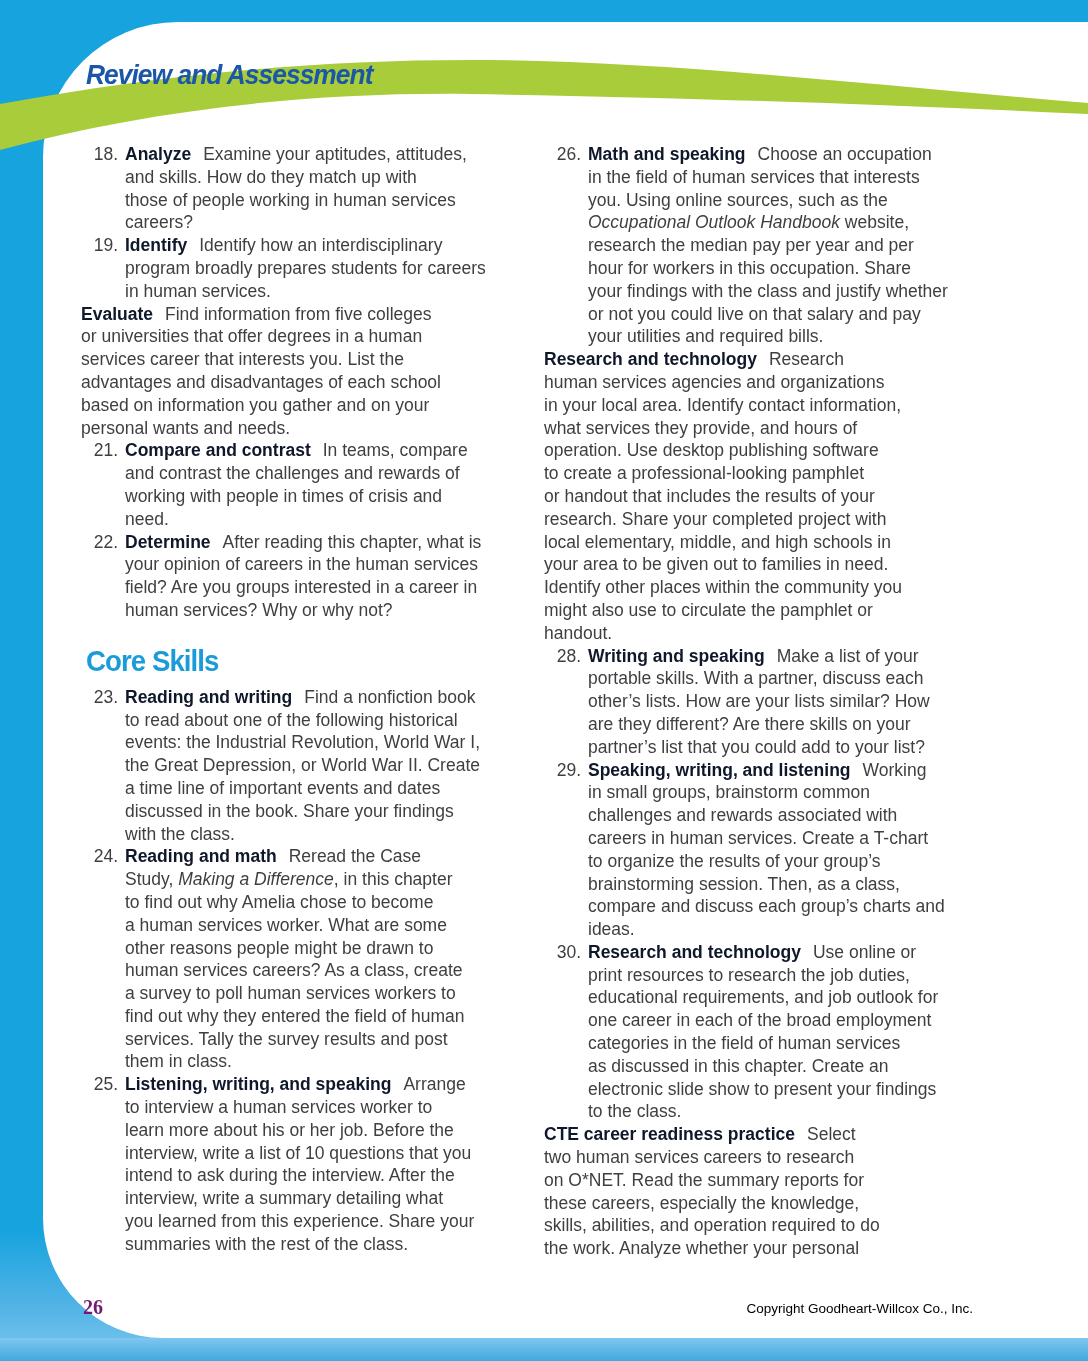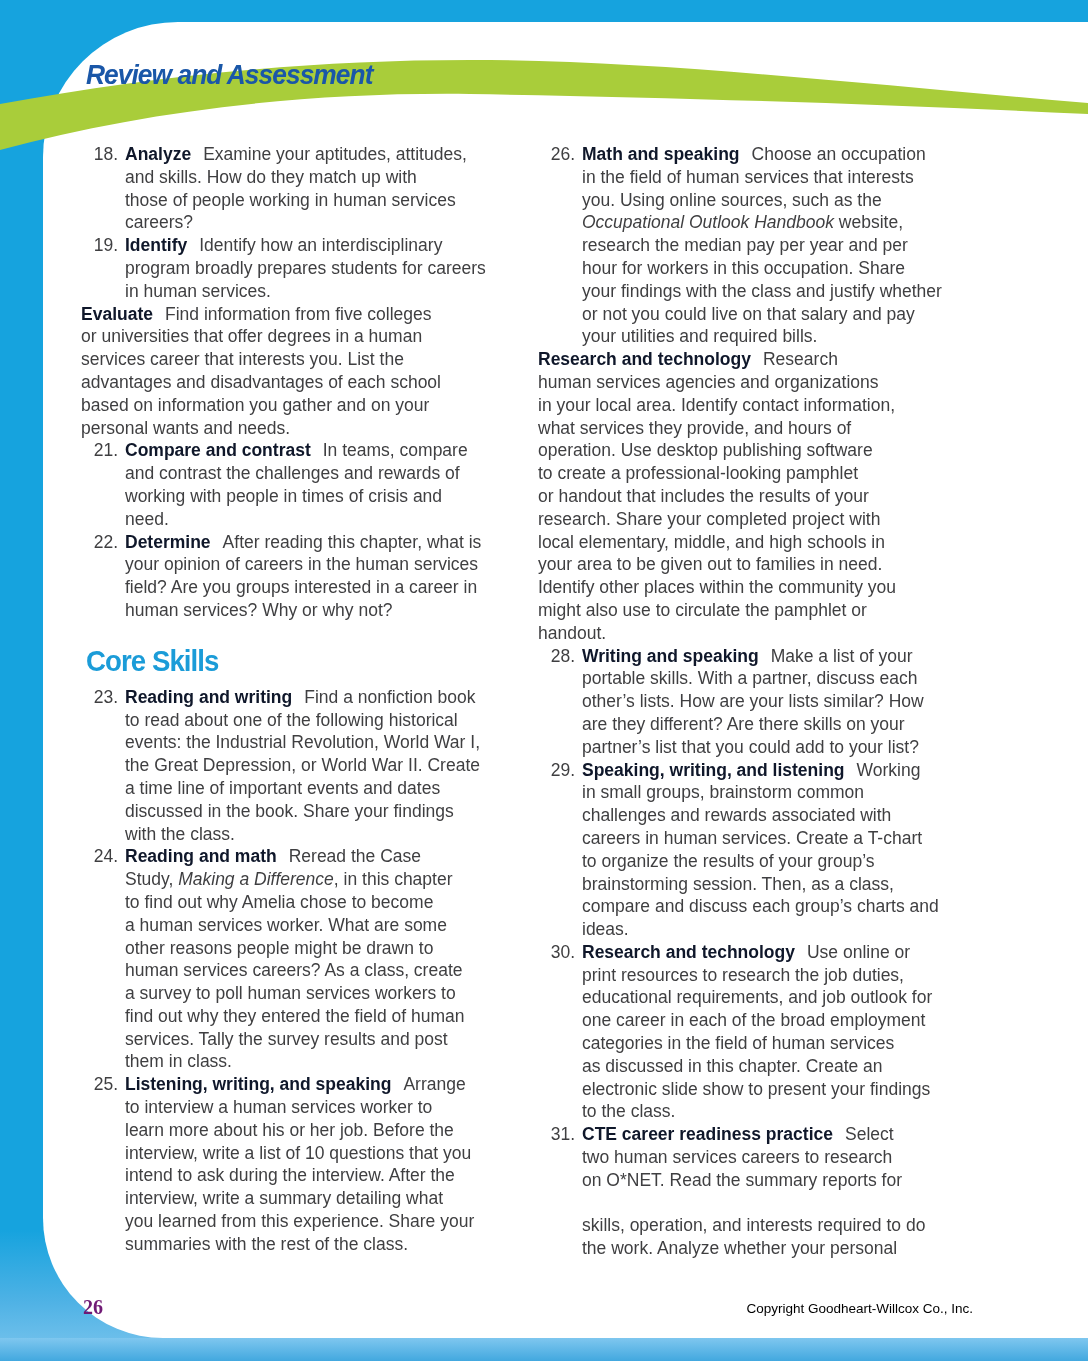--- a/index.html
+++ b/index.html
@@ -27,21 +27,21 @@
   }
   .page-title{
     position:absolute;left:86px;top:59px;z-index:4;
     font-size:28px;font-weight:bold;font-style:italic;
     color:#1A57A8;letter-spacing:-1px;
     transform:scaleX(.94);transform-origin:left center;
     white-space:nowrap;
   }
   .cols{
     position:absolute;left:81px;top:143px;z-index:4;
-    display:flex;gap:5px;
+    display:flex;gap:11px;
     font-size:17.5px;line-height:22.8px;color:#3F3F41;
   }
   .col{width:452px;}
   .item{display:flex;}
   .num{flex:0 0 44px;text-align:right;padding-right:7px;box-sizing:border-box;}
   .body{flex:1;}
   .kw{color:#0f172a;font-weight:bold;margin-right:12px;}
   .it{font-style:italic;text-align:right;}
   .sec-heading{
     font-size:30px;font-weight:bold;color:#1B9CD8;
@@ -121,20 +121,19 @@
       </div>
       <div class="item">
         <div class="num">29.</div>
         <div class="body"><span class="kw">Speaking, writing, and listening</span><span>Working</span><br><span>in small groups, brainstorm common</span><br><span>challenges and rewards associated with</span><br><span>careers in human services. Create a T-chart</span><br><span>to organize the results of your group’s</span><br><span>brainstorming session. Then, as a class,</span><br><span>compare and discuss each group’s charts and</span><br><span>ideas.</span></div>
       </div>
       <div class="item">
         <div class="num">30.</div>
         <div class="body"><span class="kw">Research and technology</span><span>Use online or</span><br><span>print resources to research the job duties,</span><br><span>educational requirements, and job outlook for</span><br><span>one career in each of the broad employment</span><br><span>categories in the field of human services</span><br><span>as discussed in this chapter. Create an</span><br><span>electronic slide show to present your findings</span><br><span>to the class.</span></div>
       </div>
       <div class="item">
-        <div class="num">31.</div>
-        <div class="body"><span class="kw">CTE career readiness practice</span><span>Select</span><br><span>two human services careers to research</span><br><span>on O*NET. Read the summary reports for</span><br><br><span>skills, operation, and interests required to do</span><br><span>the work. Analyze whether your personal</span></div>
+        <div class="body"><span class="kw">CTE career readiness practice</span><span>Select</span><br><span>two human services careers to research</span><br><span>on O*NET. Read the summary reports for</span><br><span>these careers, especially the knowledge,</span><br><span>skills, abilities, and operation required to do</span><br><span>the work. Analyze whether your personal</span></div>
       </div>
     </div>
 </div>
 
 <div class="page-number">26</div>
 <div class="copyright">Copyright Goodheart-Willcox Co., Inc.</div>
 
 </body></html>

